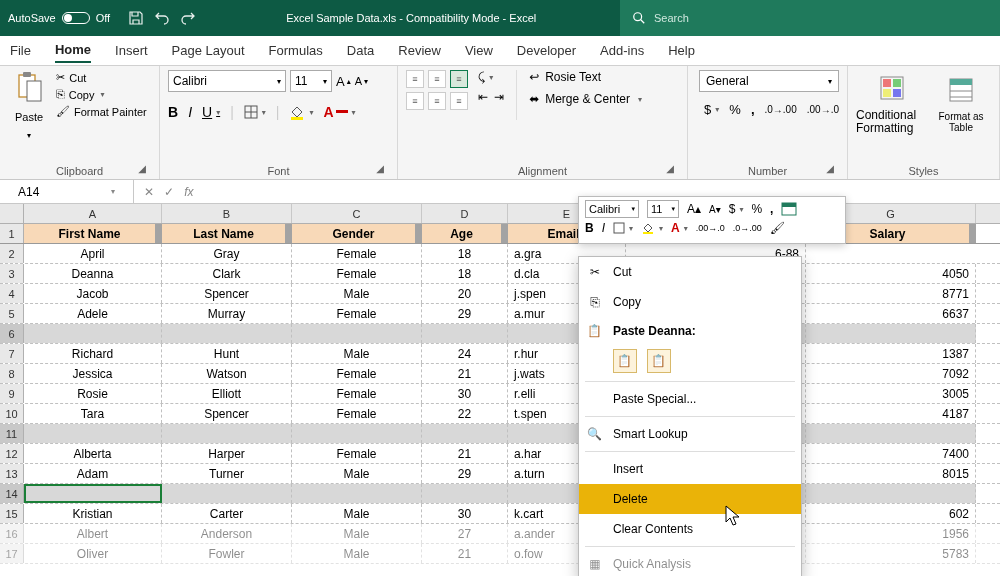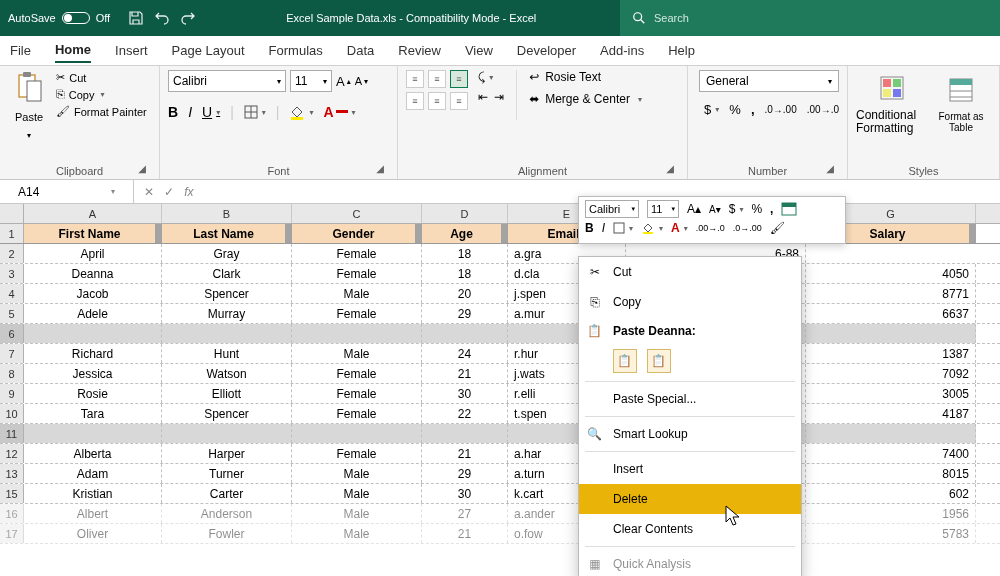--- a/index.html
+++ b/index.html
@@ -444,20 +444,30 @@
       <div class="g-row">
         <div class="row-h">13</div>
         <div class="cell cA c-center">Adam</div>
         <div class="cell cB c-center">Turner</div>
         <div class="cell cC c-center">Male</div>
         <div class="cell cD c-center">29</div>
         <div class="cell cE ">a.turn</div>
         <div class="cell cF c-right">8-93</div>
         <div class="cell cG c-right">8015</div>
       </div>
+      <div class="g-row blank-row sel-row">
+        <div class="row-h">14</div>
+        <div class="cell cA c-center active-cell"></div>
+        <div class="cell cB c-center"></div>
+        <div class="cell cC c-center"></div>
+        <div class="cell cD c-center"></div>
+        <div class="cell cE "></div>
+        <div class="cell cF c-right"></div>
+        <div class="cell cG c-right"></div>
+      </div>
       <div class="g-row">
         <div class="row-h">15</div>
         <div class="cell cA c-center">Kristian</div>
         <div class="cell cB c-center">Carter</div>
         <div class="cell cC c-center">Male</div>
         <div class="cell cD c-center">30</div>
         <div class="cell cE ">k.cart</div>
         <div class="cell cF c-right">4-55</div>
         <div class="cell cG c-right">602</div>
       </div>

